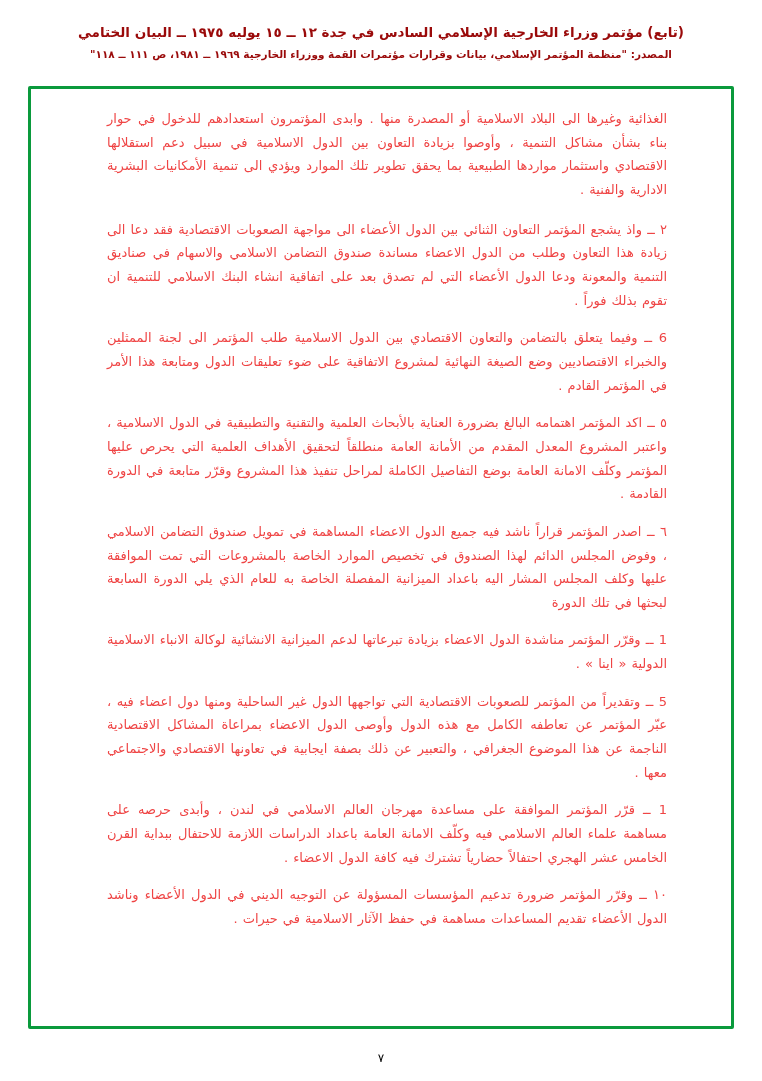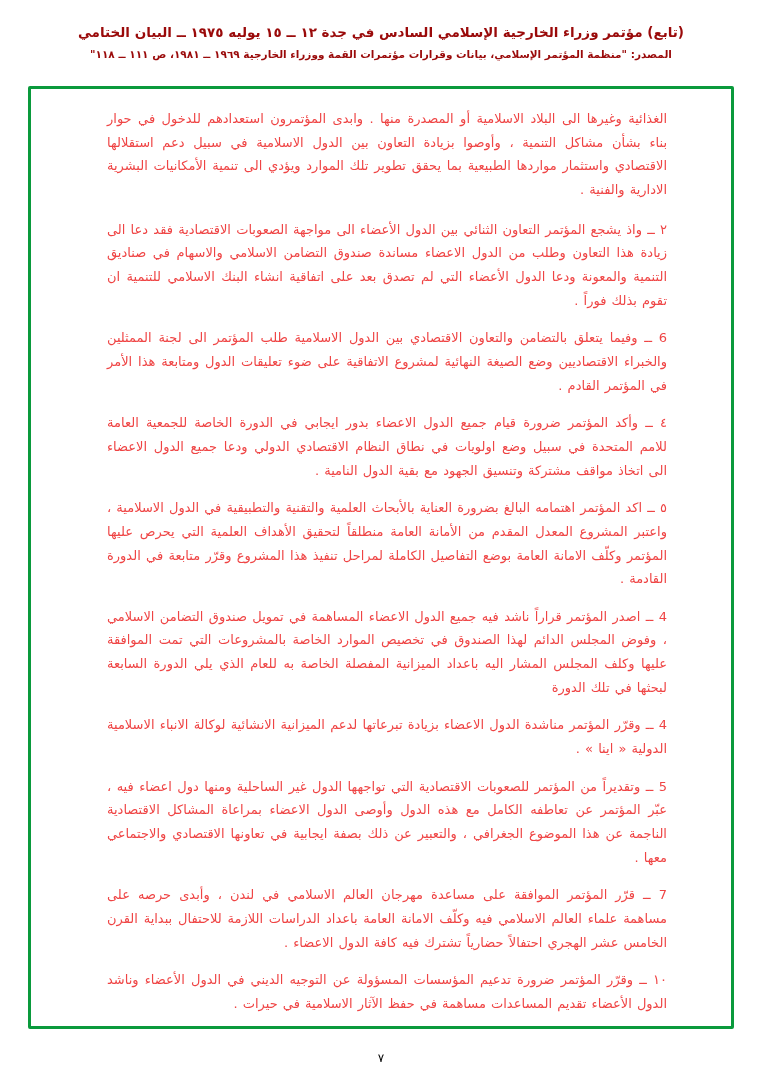--- a/index.html
+++ b/index.html
@@ -102,25 +102,24 @@
   <div class="header">
     <div class="header-title">(تابع) مؤتمر وزراء الخارجية الإسلامي السادس في جدة ١٢ ــ ١٥ يوليه ١٩٧٥ ــ البيان الختامي</div>
     <div class="header-source">المصدر: "منظمة المؤتمر الإسلامي، بيانات وقرارات مؤتمرات القمة ووزراء الخارجية ١٩٦٩ ــ ١٩٨١، ص ١١١ ــ ١١٨"</div>
   </div>
 
   <div class="frame">
     <div class="frame-inner">
       <p class="para first">الغذائية وغيرها الى البلاد الاسلامية أو المصدرة منها . وابدى المؤتمرون استعدادهم للدخول في حوار بناء بشأن مشاكل التنمية ، وأوصوا بزيادة التعاون بين الدول الاسلامية في سبيل دعم استقلالها الاقتصادي واستثمار مواردها الطبيعية بما يحقق تطوير تلك الموارد ويؤدي الى تنمية الأمكانيات البشرية الادارية والفنية .</p>
       <p class="para">٢ ــ واذ يشجع المؤتمر التعاون الثنائي بين الدول الأعضاء الى مواجهة الصعوبات الاقتصادية فقد دعا الى زيادة هذا التعاون وطلب من الدول الاعضاء مساندة صندوق التضامن الاسلامي والاسهام في صناديق التنمية والمعونة ودعا الدول الأعضاء التي لم تصدق بعد على اتفاقية انشاء البنك الاسلامي للتنمية ان تقوم بذلك فوراً .</p>
       <p class="para">6 ــ وفيما يتعلق بالتضامن والتعاون الاقتصادي بين الدول الاسلامية طلب المؤتمر الى لجنة الممثلين والخبراء الاقتصاديين وضع الصيغة النهائية لمشروع الاتفاقية على ضوء تعليقات الدول ومتابعة هذا الأمر في المؤتمر القادم .</p>
-      <p class="para">٤ ــ وأكد المؤتمر ضرورة قيام جميع الدول الاعضاء بدور ايجابي في الدورة الخاصة للجمعية العامة للامم المتحدة في سبيل وضع اولويات في نطاق النظام الاقتصادي الدولي ودعا جميع الدول الاعضاء الى اتخاذ مواقف مشتركة وتنسيق الجهود مع بقية الدول النامية .</p>
       <p class="para">٥ ــ اكد المؤتمر اهتمامه البالغ بضرورة العناية بالأبحاث العلمية والتقنية والتطبيقية في الدول الاسلامية ، واعتبر المشروع المعدل المقدم من الأمانة العامة منطلقاً لتحقيق الأهداف العلمية التي يحرص عليها المؤتمر وكلّف الامانة العامة بوضع التفاصيل الكاملة لمراحل تنفيذ هذا المشروع وقرّر متابعة في الدورة القادمة .</p>
-      <p class="para">4 ــ اصدر المؤتمر قراراً ناشد فيه جميع الدول الاعضاء المساهمة في تمويل صندوق التضامن الاسلامي ، وفوض المجلس الدائم لهذا الصندوق في تخصيص الموارد الخاصة بالمشروعات التي تمت الموافقة عليها وكلف المجلس المشار اليه باعداد الميزانية المفصلة الخاصة به للعام الذي يلي الدورة السابعة لبحثها في تلك الدورة</p>
-      <p class="para">4 ــ وقرّر المؤتمر مناشدة الدول الاعضاء بزيادة تبرعاتها لدعم الميزانية الانشائية لوكالة الانباء الاسلامية الدولية « اينا » .</p>
+      <p class="para">٦ ــ اصدر المؤتمر قراراً ناشد فيه جميع الدول الاعضاء المساهمة في تمويل صندوق التضامن الاسلامي ، وفوض المجلس الدائم لهذا الصندوق في تخصيص الموارد الخاصة بالمشروعات التي تمت الموافقة عليها وكلف المجلس المشار اليه باعداد الميزانية المفصلة الخاصة به للعام الذي يلي الدورة السابعة لبحثها في تلك الدورة</p>
+      <p class="para">1 ــ وقرّر المؤتمر مناشدة الدول الاعضاء بزيادة تبرعاتها لدعم الميزانية الانشائية لوكالة الانباء الاسلامية الدولية « اينا » .</p>
       <p class="para">5 ــ وتقديراً من المؤتمر للصعوبات الاقتصادية التي تواجهها الدول غير الساحلية ومنها دول اعضاء فيه ، عبّر المؤتمر عن تعاطفه الكامل مع هذه الدول وأوصى الدول الاعضاء بمراعاة المشاكل الاقتصادية الناجمة عن هذا الموضوع الجغرافي ، والتعبير عن ذلك بصفة ايجابية في تعاونها الاقتصادي والاجتماعي معها .</p>
-      <p class="para">7 ــ قرّر المؤتمر الموافقة على مساعدة مهرجان العالم الاسلامي في لندن ، وأبدى حرصه على مساهمة علماء العالم الاسلامي فيه وكلّف الامانة العامة باعداد الدراسات اللازمة للاحتفال ببداية القرن الخامس عشر الهجري احتفالاً حضارياً تشترك فيه كافة الدول الاعضاء .</p>
+      <p class="para">1 ــ قرّر المؤتمر الموافقة على مساعدة مهرجان العالم الاسلامي في لندن ، وأبدى حرصه على مساهمة علماء العالم الاسلامي فيه وكلّف الامانة العامة باعداد الدراسات اللازمة للاحتفال ببداية القرن الخامس عشر الهجري احتفالاً حضارياً تشترك فيه كافة الدول الاعضاء .</p>
       <p class="para">١٠ ــ وقرّر المؤتمر ضرورة تدعيم المؤسسات المسؤولة عن التوجيه الديني في الدول الأعضاء وناشد الدول الأعضاء تقديم المساعدات مساهمة في حفظ الآثار الاسلامية في حيرات .</p>
     </div>
   </div>
 
   <div class="footer">٧</div>
 
 </div>
 
 </body></html>

